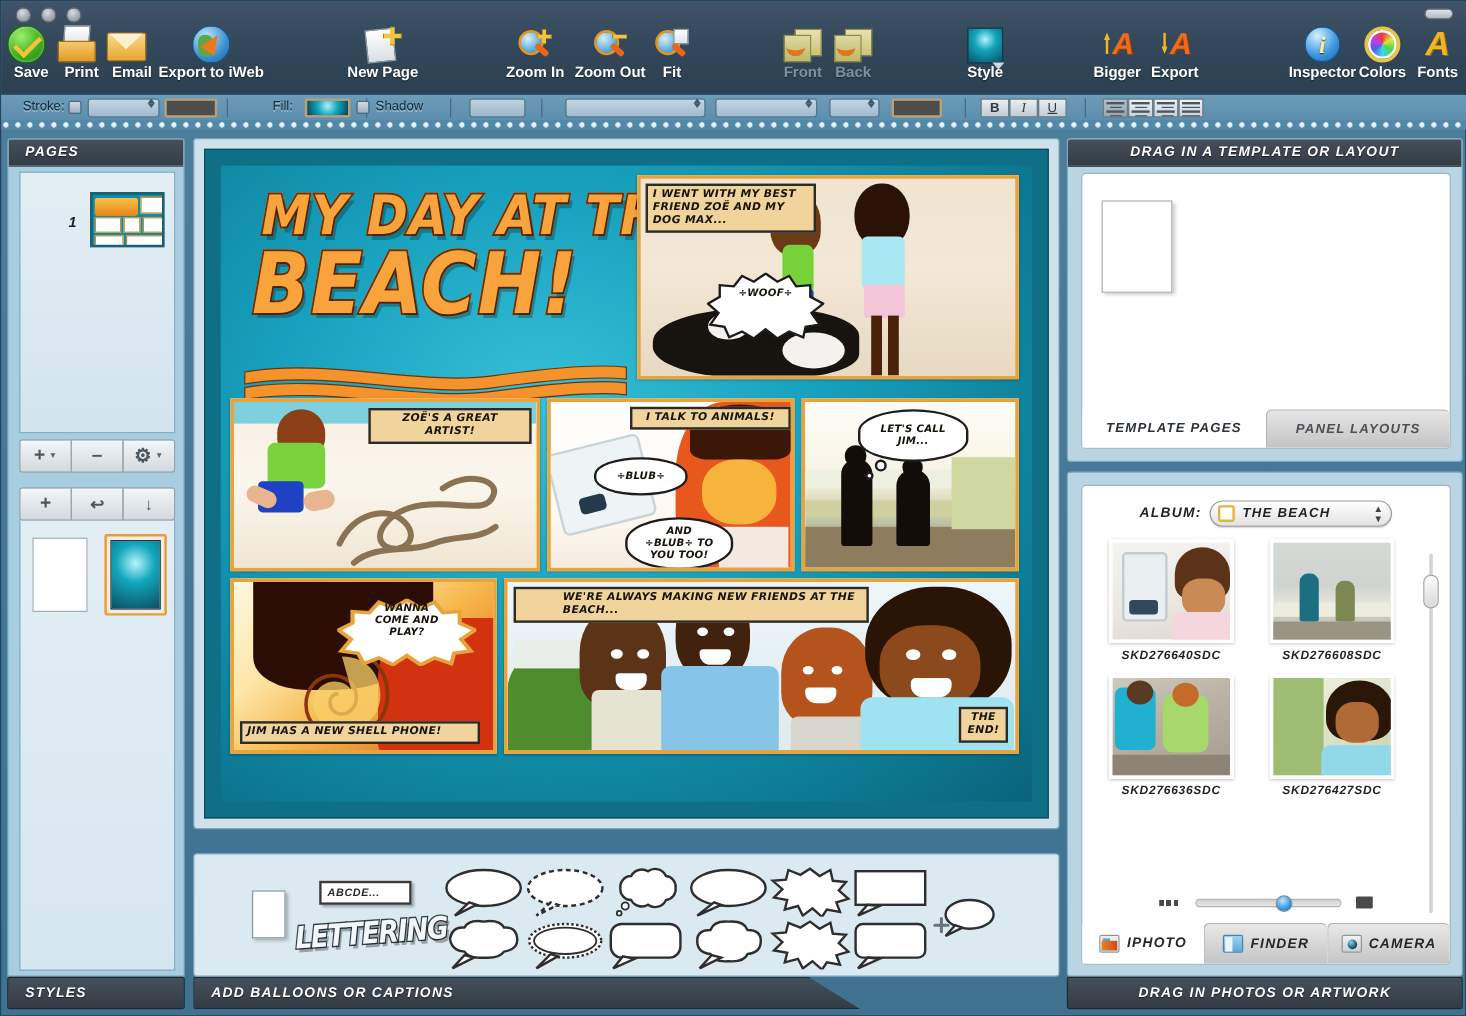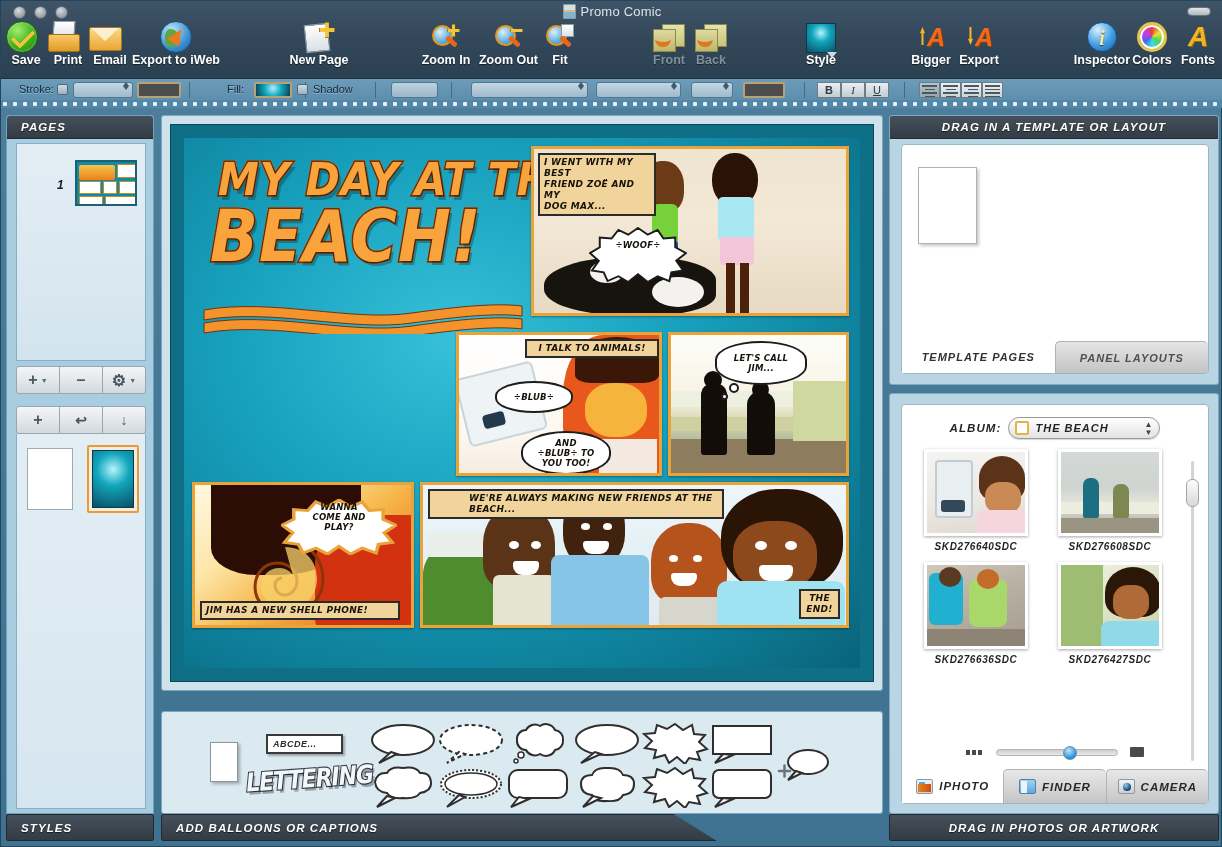--- a/index.html
+++ b/index.html
@@ -392,23 +392,20 @@
 <body>
 
 <div class="app">
 
   <div class="titlebar">
     <div class="traffic">
       <div class="tl"></div>
       <div class="tl"></div>
       <div class="tl"></div>
     </div>
-    <div class="wintitle">
-      <span class="docicon"></span><span>Promo Comic</span>
-    </div>
     <div class="winbtn-right"></div>
 
     <div class="tbitems">
       <div class="tbitem" style="left:5px;  width:40px;">
         <div class="tbicon">
             <div class="ico-save"></div>
           </div>
         <span class="tblabel">Save</span>
       </div>
       <div class="tbitem" style="left:46px; width:42px;">
@@ -649,33 +646,48 @@
             <div style="position:absolute;left:134px;top:124px;width:8px;height:36px;background:#6b3a16;"></div>
             <div style="position:absolute;left:178px;top:4px;width:46px;height:54px;background:#2b1206;border-radius:48%;"></div>
             <div style="position:absolute;left:184px;top:48px;width:36px;height:44px;background:#a8e8f2;border-radius:5px;"></div>
             <div style="position:absolute;left:186px;top:88px;width:34px;height:28px;background:#f2c6d6;border-radius:3px;"></div>
             <div style="position:absolute;left:192px;top:114px;width:9px;height:50px;background:#4a2109;"></div>
             <div style="position:absolute;left:206px;top:114px;width:9px;height:50px;background:#4a2109;"></div>
             <div style="position:absolute;left:10px;top:108px;width:172px;height:58px;background:#17130f;border-radius:48% 40% 35% 45%;"></div>
             <div style="position:absolute;left:118px;top:128px;width:52px;height:30px;background:#f4f2ee;border-radius:50%;"></div>
             <div style="position:absolute;left:56px;top:112px;width:34px;height:22px;background:#f4f2ee;border-radius:50%;"></div>
           </div>
-          <div class="caption" style="left:4px; top:4px; width:118px;">I WENT WITH MY BEST
+          <div class="caption" style="left:4px; top:4px; width:142px;">I WENT WITH MY BEST
 FRIEND ZOË AND MY
 DOG MAX...</div>
           <div class="balloon star" style="left:55px; top:68px; width:98px; height:56px;">
             <div class="starbg">
               <svg width="98" height="56" viewBox="0 0 100 58" preserveAspectRatio="none">
                 <polygon points="50,1 60,8 70,3 76,12 88,11 88,21 99,27 89,35 96,45 84,47 82,56 70,51 60,57 50,49 40,57 30,51 19,56 15,47 3,45 10,35 1,27 11,21 11,11 23,12 30,3 40,8" fill="#ffffff" stroke="#1b1b1b" stroke-width="2"></polygon>
               </svg>
             </div>
             <span class="txt">÷WOOF÷</span>
           </div>
         </div>
 
+        <div class="cpanel" style="left:8px; top:194px; width:258px; height:144px;">
+          <div class="photo" style="background:linear-gradient(180deg,#f6efe2 0%,#fbf6ec 50%,#efe6d4 100%);">
+            <div style="position:absolute;left:0;top:0;width:100%;height:18px;background:#7fd0df;"></div>
+            <div style="position:absolute;left:36px;top:6px;width:40px;height:40px;background:#8c3f16;border-radius:50% 50% 40% 40%;"></div>
+            <div style="position:absolute;left:28px;top:34px;width:48px;height:38px;background:#7ad23c;border-radius:6px;"></div>
+            <div style="position:absolute;left:20px;top:66px;width:38px;height:26px;background:#1e43c2;border-radius:4px;"></div>
+            <div style="position:absolute;left:10px;top:72px;width:26px;height:14px;background:#e8b590;border-radius:7px;transform:rotate(24deg);"></div>
+            <div style="position:absolute;left:58px;top:74px;width:26px;height:16px;background:#e8b590;border-radius:8px;transform:rotate(-10deg);"></div>
+            <svg style="position:absolute;left:70px;top:42px;" width="180" height="100" viewBox="0 0 180 100">
+              <path d="M18,76 C30,50 58,44 72,58 C86,72 70,86 56,78 C44,70 58,48 86,44 C118,40 140,52 146,36 C152,22 122,16 104,30" stroke="#8a7352" stroke-width="5" fill="none" stroke-linecap="round"></path>
+              <path d="M30,92 C48,76 76,84 96,76 C116,68 132,74 148,62" stroke="#8a7352" stroke-width="5" fill="none" stroke-linecap="round"></path>
+            </svg>
+          </div>
+          <div class="caption" style="left:112px; top:5px; width:136px; text-align:center;">ZOË'S A GREAT ARTIST!</div>
+        </div>
 
         <div class="cpanel" style="left:272px; top:194px; width:206px; height:144px;">
           <div class="photo" style="background:linear-gradient(180deg,#ffffff 0%,#fdf8f0 70%,#f5ece0 100%);">
             <div style="position:absolute;left:104px;top:0px;width:96px;height:144px;background:#e8571c;border-radius:42% 0 0 36%;"></div>
             <div style="position:absolute;left:116px;top:2px;width:84px;height:46px;background:#3b1708;border-radius:50% 50% 18% 18%;"></div>
             <div style="position:absolute;left:126px;top:48px;width:62px;height:54px;background:#f7b43c;border-radius:44%;"></div>
             <div style="position:absolute;left:140px;top:104px;width:58px;height:40px;background:#f3e9e1;"></div>
             <div style="position:absolute;left:2px;top:34px;width:80px;height:70px;background:#eef3f6;border-radius:6px;border:2px solid #c9d4da;transform:rotate(-14deg);"></div>
             <div style="position:absolute;left:24px;top:78px;width:22px;height:14px;background:#243a4c;border-radius:4px;transform:rotate(-14deg);"></div>
           </div>

